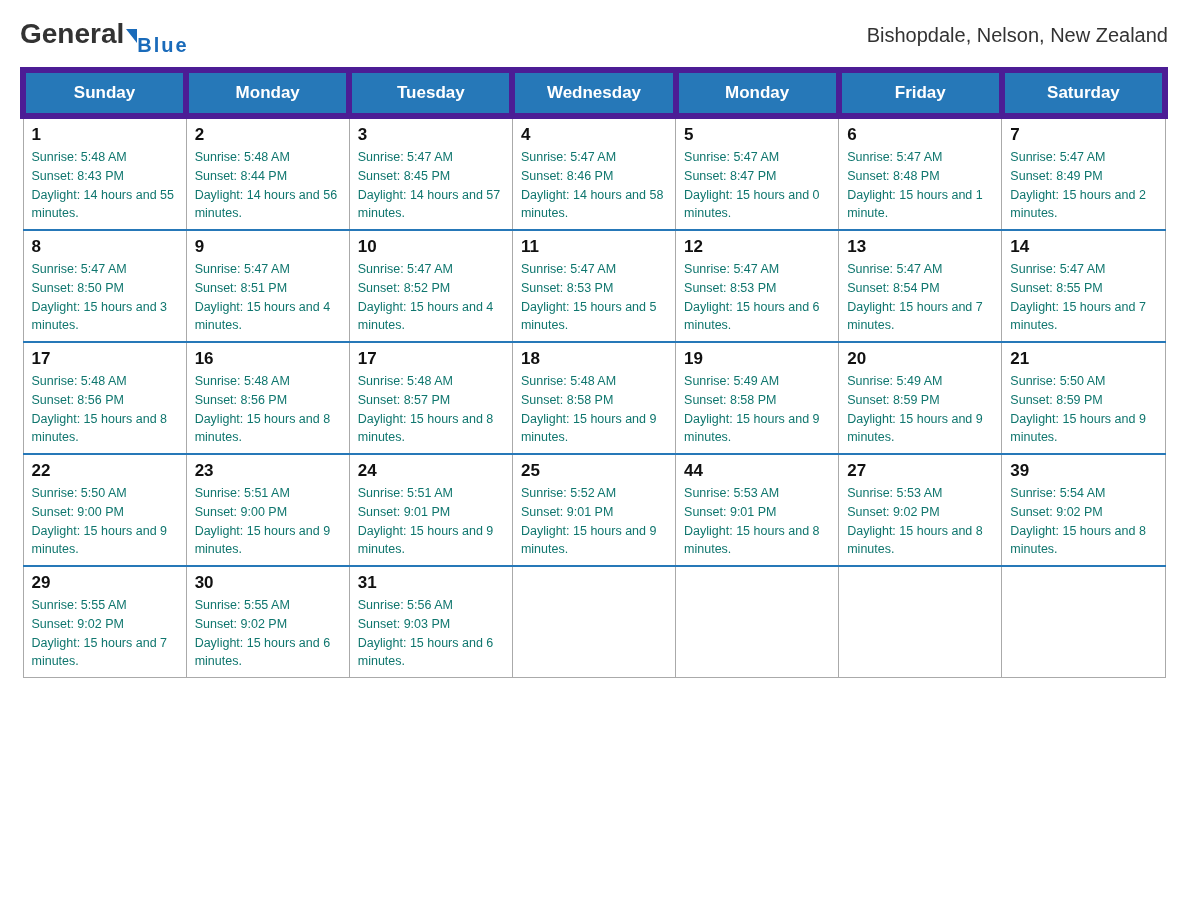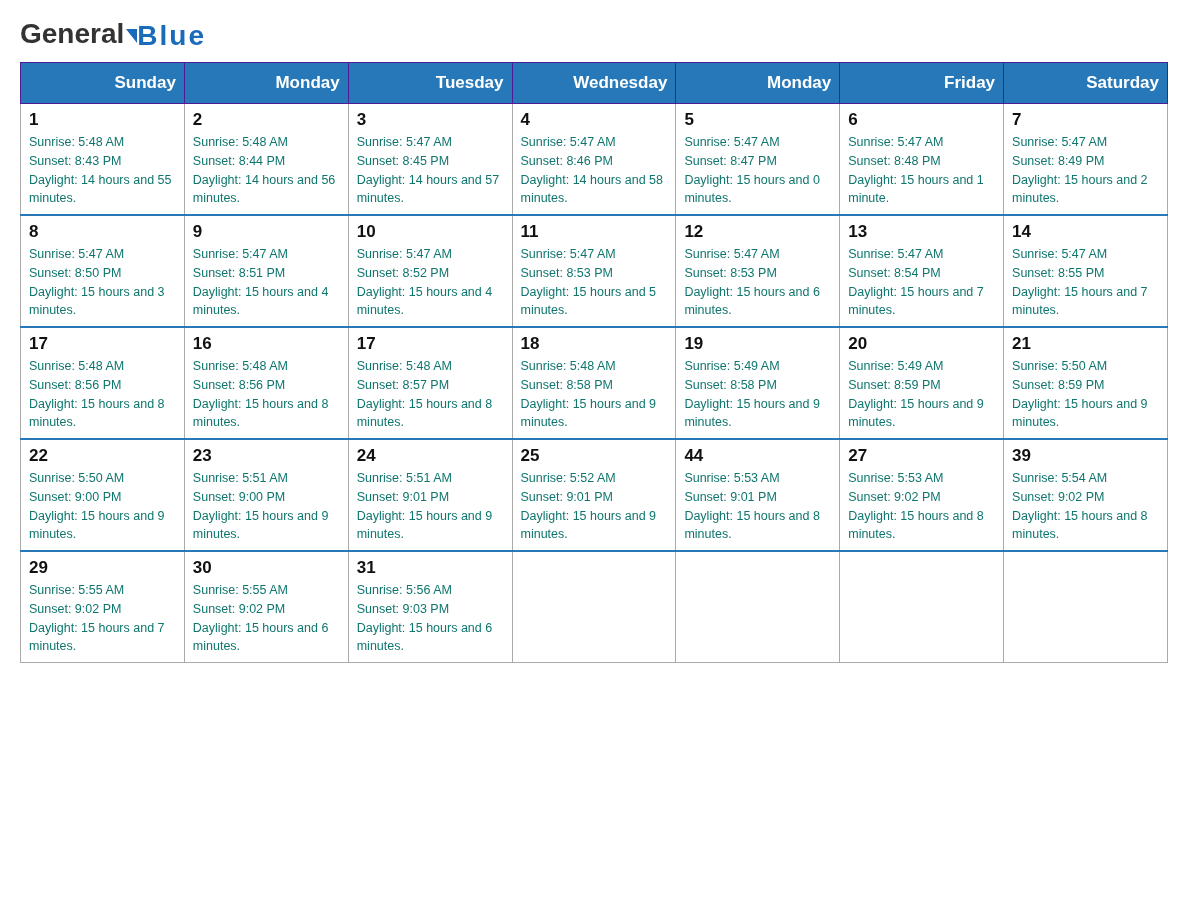--- a/index.html
+++ b/index.html
@@ -21,25 +21,25 @@
       flex-direction: row;
       align-items: flex-start;
     }
     .logo-text {
       font-size: 28px;
       font-weight: bold;
       color: #333;
       line-height: 1;
     }
     .logo-line2 {
-      font-size: 28px;
+      font-size: 20px;
       color: #1a6bba;
       font-weight: bold;
       letter-spacing: 2px;
-      margin-top: 0;
+      margin-top: 14px;
     }
     .title-block {
       text-align: right;
     }
     .month-title {
       font-size: 52px;
       font-weight: normal;
       color: #111;
       line-height: 1.1;
     }
@@ -52,22 +52,22 @@
       width: 100%;
       border-collapse: collapse;
       margin-top: 8px;
     }
     thead tr th {
       background-color: #2678b8;
       color: #fff;
       font-size: 17px;
       font-weight: bold;
       padding: 10px 8px;
-      border: 1px solid #4c1d95;
-      text-align: right;
+      border: 6px solid #4c1d95;
+      text-align: center;
     }
     tbody tr td {
       border: 1px solid #aaa;
       vertical-align: top;
       padding: 6px 8px;
       width: 14.28%;
       font-size: 13px;
       color: #222;
       background: #fff;
       min-height: 90px;
@@ -95,20 +95,21 @@
 <body>
 
 <div class="header">
   <div class="logo">
     <div class="logo-text">
       General<span style="display:inline-block;width:0;height:0;border-left:11px solid transparent;border-right:0px solid transparent;border-top:14px solid #1a6bba;margin-left:2px;vertical-align:middle;"></span>
     </div>
     <div class="logo-line2">Blue</div>
   </div>
   <div class="title-block">
+    <div class="location">Bishopdale, Nelson, New Zealand</div>
   </div>
 </div>
 
 <table>
   <thead>
     <tr>
     <th>Sunday</th>
         <th>Monday</th>
         <th>Tuesday</th>
         <th>Wednesday</th>

